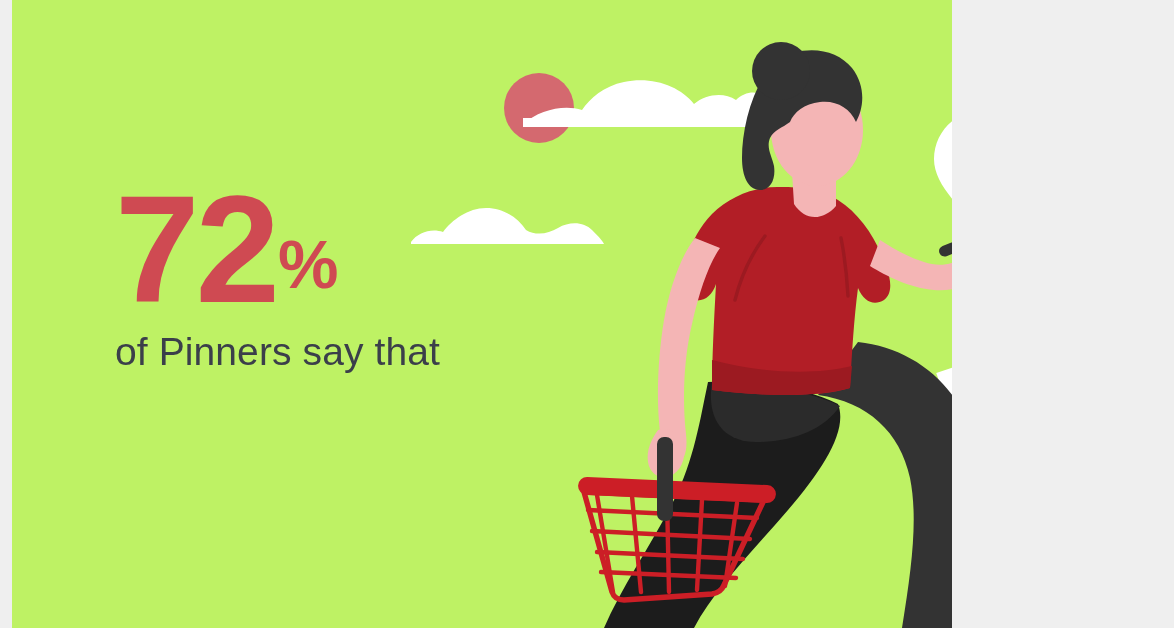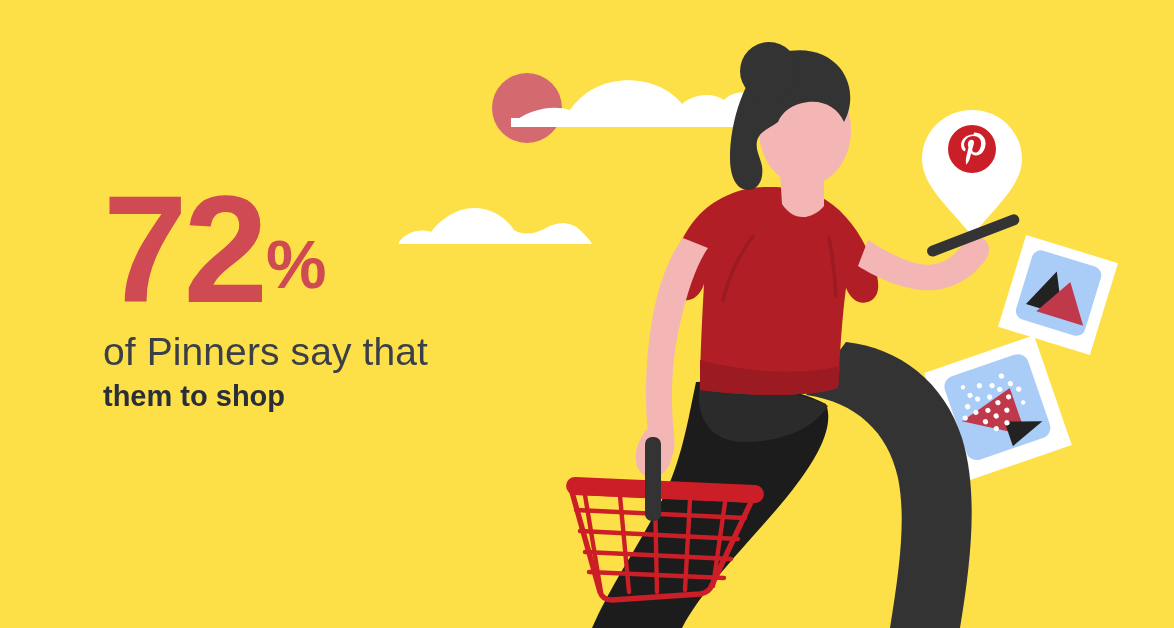--- a/index.html
+++ b/index.html
@@ -5,24 +5,25 @@
   html, body {
     margin: 0;
     padding: 0;
     background: #efefef;
   }
   body {
     font-family: "Liberation Sans", sans-serif;
   }
   #stage {
     position: relative;
-    width: 1174px;
+    width: 940px;
     height: 628px;
-    background: #fde047;
+    background: #bef264;
     overflow: hidden;
+    margin-left: 12px;
   }
 
   
   .copy-block {
     position: absolute;
     left: 103px;
     top: 186px;
     width: 420px;
   }
   .stat-line {
@@ -284,18 +285,17 @@
       <rect x="645" y="437" width="16" height="84" rx="7" fill="#333333"></rect>
     </g>
   </svg>
 
   <div class="copy-block">
     <div class="stat-line">
       <span class="stat-number">72</span>
       <span class="stat-pct">%</span>
     </div>
     <div class="sub-line-1">of Pinners say that</div>
-    <div class="sub-line-2">them to shop</div>
   </div>
 
   <span class="sr-only">Woman walking while holding a shopping basket and looking at a phone, with a Pinterest map pin and two photo cards floating nearby</span>
 
 </div>
 
 </body></html>

